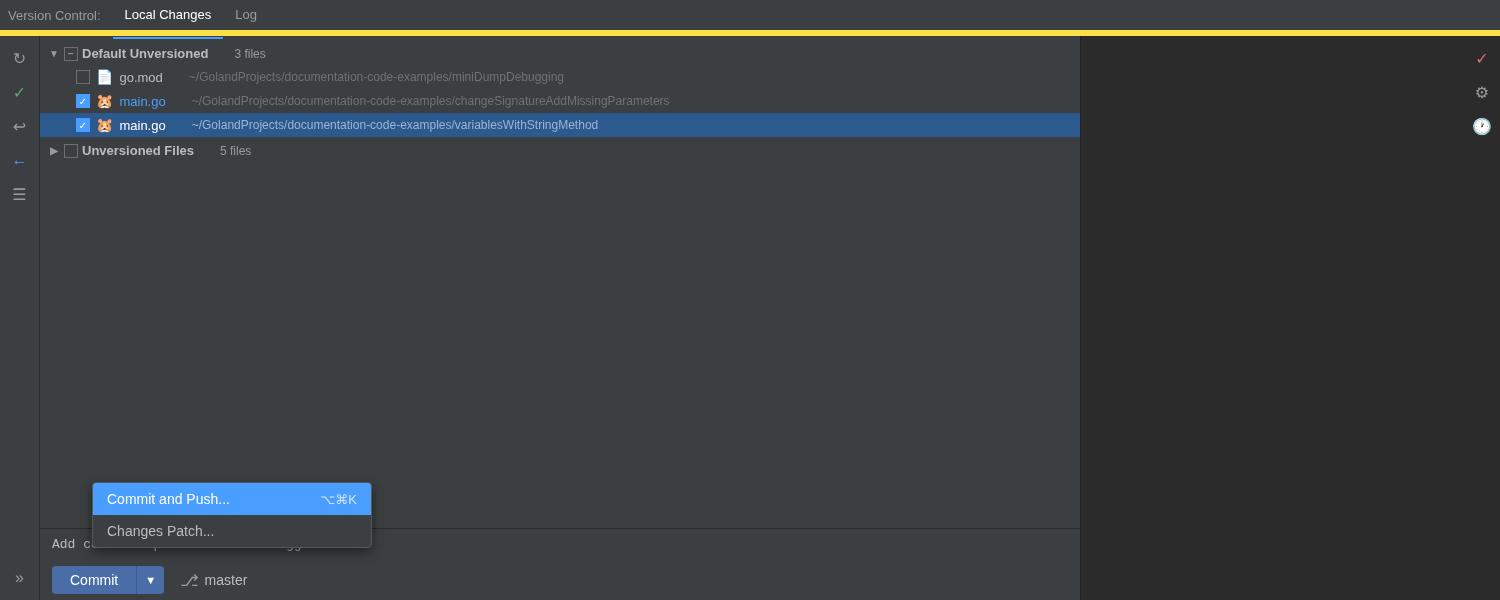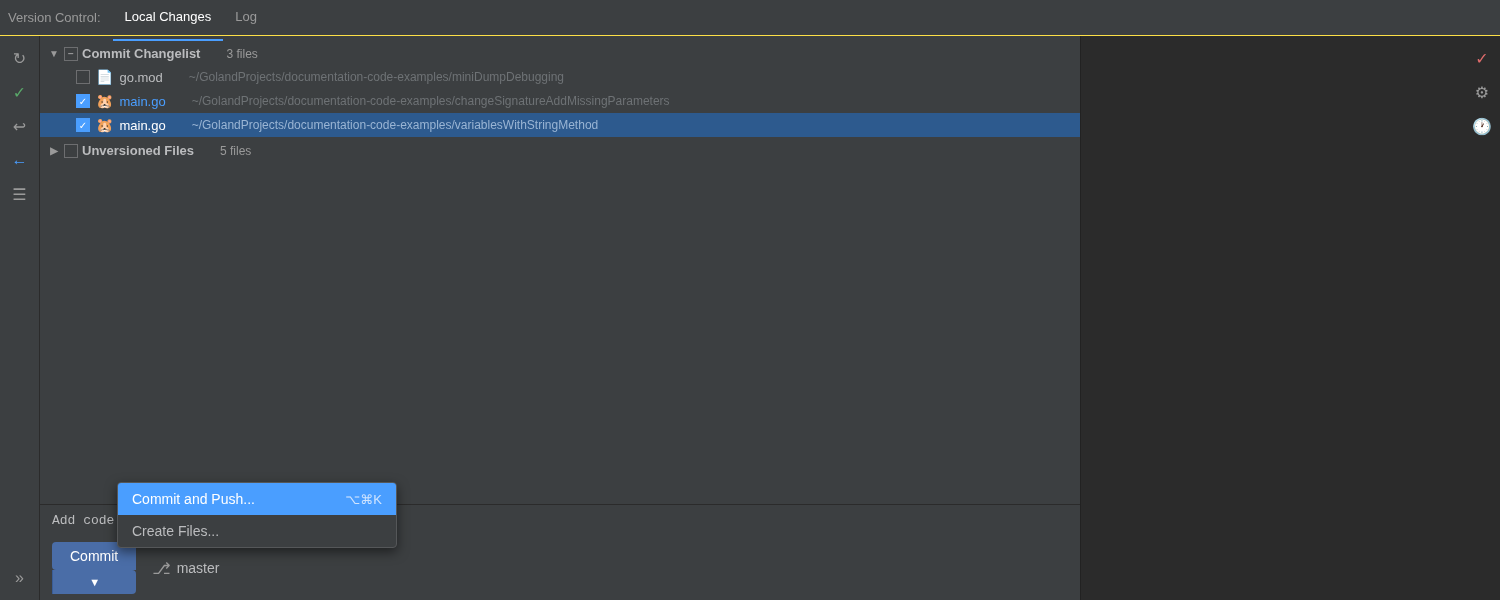--- a/index.html
+++ b/index.html
@@ -13,21 +13,21 @@
       overflow: hidden;
       display: flex;
       flex-direction: column;
     }
 
     
     .header {
       display: flex;
       align-items: center;
       background: #3c3f41;
-      border-bottom: 1px solid #fde047;
+      border-bottom: 6px solid #fde047;
       height: 36px;
       padding: 0 8px;
       flex-shrink: 0;
     }
 
     .header-label {
       color: #9a9a9a;
       font-size: 13px;
       margin-right: 12px;
     }
@@ -227,21 +227,21 @@
       padding: 6px 12px;
       background: #3c3f41;
       gap: 8px;
       position: relative;
     }
 
     
     .dropdown-menu {
       position: absolute;
       bottom: 52px;
-      left: 77px;
+      left: 52px;
       background: #3c3f41;
       border: 1px solid #555759;
       border-radius: 4px;
       min-width: 280px;
       z-index: 100;
       box-shadow: 0 4px 12px rgba(0,0,0,0.5);
       overflow: hidden;
     }
 
     .dropdown-item {
@@ -268,21 +268,20 @@
     .dropdown-item.highlighted .dropdown-shortcut {
       color: #d0e4ff;
     }
 
     
     .commit-btn-group {
       display: flex;
       align-items: stretch;
       border-radius: 4px;
       overflow: visible;
-      flex-direction: column;
     }
 
     .commit-btn {
       background: #4a6da7;
       color: #ffffff;
       border: none;
       padding: 6px 18px;
       font-size: 14px;
       cursor: pointer;
       border-radius: 4px 0 0 4px;
@@ -357,21 +356,21 @@
     </div>
   </div>
 
   <div class="file-tree-area">
     <div class="file-tree">
 
       <div class="tree-group">
         <div class="tree-group-header">
           <span class="tree-arrow">▼</span>
           <div class="tree-checkbox partial">−</div>
-          <span>Commit Changelist</span>
+          <span>Default Unversioned</span>
           <span class="count-badge">3 files</span>
         </div>
 
         <div class="tree-item">
           <div class="tree-checkbox"></div>
           <span class="file-icon">📄</span>
           <span class="file-name">go.mod</span>
           <span class="file-path">~/GolandProjects/documentation-code-examples/miniDumpDebugging</span>
         </div>
 
@@ -407,21 +406,21 @@
       </div>
 
       <div class="commit-toolbar-row">
 
         <div class="dropdown-menu">
           <div class="dropdown-item highlighted">
             <span>Commit and Push...</span>
             <span class="dropdown-shortcut">⌥⌘K</span>
           </div>
           <div class="dropdown-item">
-            <span>Create Files...</span>
+            <span>Changes Patch...</span>
             <span class="dropdown-shortcut"></span>
           </div>
         </div>
 
         <div class="commit-btn-group">
           <button class="commit-btn">Commit</button>
           <button class="commit-btn-arrow">▼</button>
         </div>
 
         <div class="branch-info">

